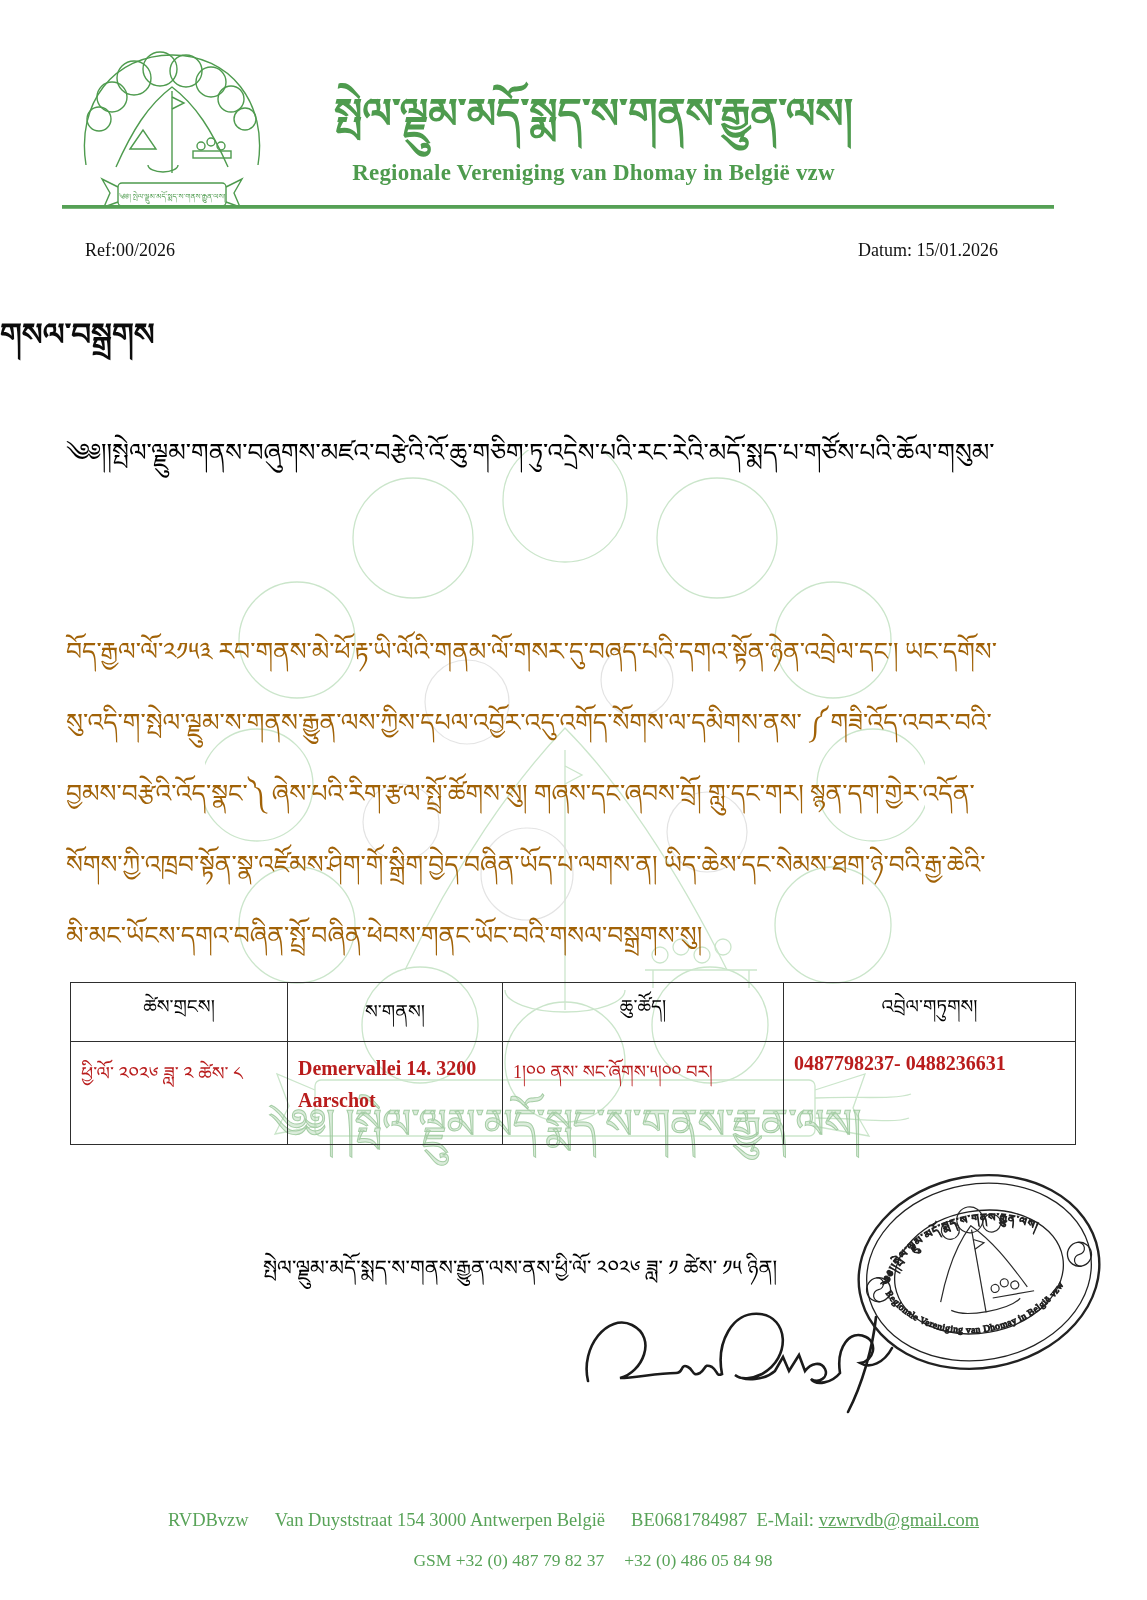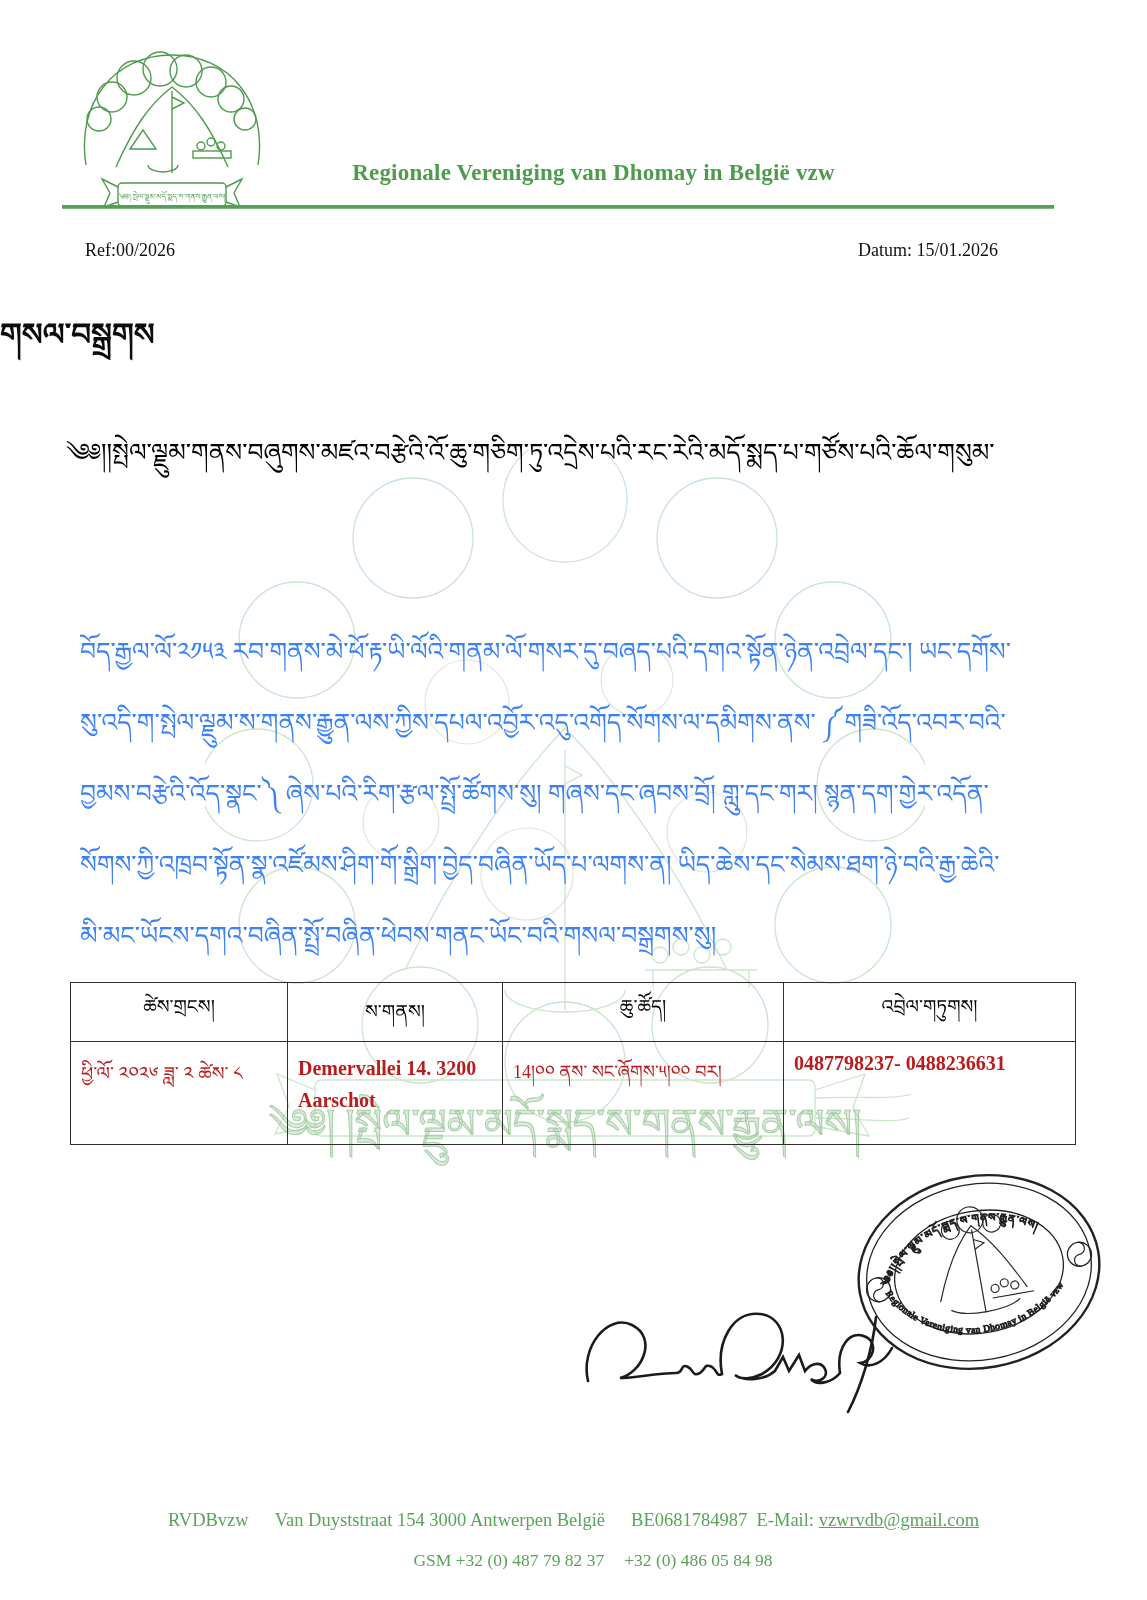--- a/index.html
+++ b/index.html
@@ -10,21 +10,21 @@
   .abs{position:absolute;}
   .tib{font-family:"Liberation Serif","DejaVu Serif",serif;}
   .org-title{left:110px;right:70px;top:66px;text-align:center;font-size:42px;font-weight:700;color:#4e9b4e;}
   .org-subtitle{left:110px;right:70px;top:160px;text-align:center;font-size:23px;font-weight:700;color:#4e9b4e;letter-spacing:.2px;}
   .rule{left:62px;top:205px;width:992px;height:3px;background:#55a055;border-bottom:1px solid #7ab77a;}
   .ref{left:85px;top:240px;font-size:18px;color:#111;}
   .datum{left:858px;top:240px;font-size:18px;color:#111;}
   .doc-heading{left:0;right:40px;top:300px;text-align:left;font-size:31px;font-weight:700;color:#0c0c0c;}
   .salutation{left:66px;top:424px;width:1030px;font-size:25px;color:#000;white-space:nowrap;}
   .addressee{right:160px;top:534px;font-size:25px;color:#000;}
-  .bodytxt{left:80px;top:620px;width:1030px;font-size:25px;color:#3b82f6;}
+  .bodytxt{left:66px;top:620px;width:1030px;font-size:25px;color:#a16207;}
   .bodytxt .bl{height:71px;line-height:64px;white-space:nowrap;}
   table.sched{position:absolute;left:70px;top:982px;width:1006px;border-collapse:collapse;background:transparent;}
   table.sched th,table.sched td{border:1.5px solid #2e2e2e;background:transparent;}
   table.sched th{height:56px;font-size:19px;font-weight:400;text-align:center;color:#000;}
   table.sched td{height:92px;vertical-align:top;padding:10px 8px 0 10px;color:#b91c1c;}
   .c-date{width:198px;font-size:19px;}
   .c-place{width:196px;font-size:20px;font-weight:700;line-height:1.6;}
   .c-time{width:262px;font-size:18px;}
   .c-contact{font-size:20px;font-weight:700;}
   .closing{left:66px;top:1244px;width:908px;text-align:center;font-size:21px;color:#000;}
@@ -105,20 +105,21 @@
         <circle cx="139" cy="97" r="4"></circle>
         <circle cx="149" cy="101" r="4"></circle>
       <path d="M76,120 a15,7 0 0 0 30,0"></path>
       <rect x="46" y="138" width="108" height="23" rx="4"></rect>
       <path d="M46,142 L30,134 L38,148 L32,162 L46,157"></path>
       <path d="M154,142 L170,134 L162,148 L168,162 L154,157"></path>
     </g>
     <text x="100" y="154" text-anchor="middle" font-size="7.5" fill="#4e9b4e">༄༅། སྤེལ་ལྗུམ་མདོ་སྨད་ས་གནས་རྒྱུན་ལས།</text>
   </svg>
 
+  <div class="abs org-title tib">སྤེལ་ལྗུམ་མདོ་སྨད་ས་གནས་རྒྱུན་ལས།</div>
   <div class="abs org-subtitle">Regionale Vereniging van Dhomay in België vzw</div>
   <div class="abs rule"></div>
 
   <div class="abs ref">Ref:00/2026</div>
   <div class="abs datum">Datum: 15/01.2026</div>
 
   <div class="abs doc-heading tib">གསལ་བསྒྲགས</div>
 
   <div class="abs salutation tib">༄༅།།སྤེལ་ལྗུམ་གནས་བཞུགས་མཛའ་བརྩེའི་འོ་ཆུ་གཅིག་ཏུ་འདྲེས་པའི་རང་རེའི་མདོ་སྨད་པ་གཙོས་པའི་ཆོལ་གསུམ་</div>
 
@@ -134,26 +135,27 @@
     <tbody>
     <tr>
       <th class="c-date tib">ཚེས་གྲངས།</th>
       <th class="c-place tib">ས་གནས།</th>
       <th class="c-time tib">ཆུ་ཚོད།</th>
       <th class="c-contact tib">འབྲེལ་གཏུགས།</th>
     </tr>
     <tr>
       <td class="c-date tib">ཕྱི་ལོ་ ༢༠༢༦ ཟླ་ ༢ ཚེས་ ༨</td>
       <td class="c-place">Demervallei 14. 3200 Aarschot</td>
-      <td class="c-time tib">14།༠༠ ནས་ སང་ཞོགས་༥།༠༠ བར།</td>
+      <td class="c-time tib">1།༠༠ ནས་ སང་ཞོགས་༥།༠༠ བར།</td>
       <td class="c-contact">0487798237- 0488236631</td>
     </tr>
     </tbody>
   </table>
 
+  <div class="abs closing tib">སྤེལ་ལྗུམ་མདོ་སྨད་ས་གནས་རྒྱུན་ལས་ནས་ཕྱི་ལོ་ ༢༠༢༦ ཟླ་ ༡ ཚེས་ ༡༥ ཉིན།</div>
 
   <svg class="abs" style="left:578px;top:1285px;width:322px;height:132px;" viewBox="0 0 322 132">
     <g fill="none" stroke="#1b1b1b" stroke-width="2.6" stroke-linecap="round">
       <path d="M10,96 C2,62 30,28 54,40 C80,53 64,88 42,93 C58,93 78,88 98,88 C106,88 102,78 110,82 C116,85 114,92 122,88 C128,84 126,78 134,82 C140,86 138,92 144,89 C138,58 154,26 182,29 C210,32 214,72 184,89 C174,94 163,95 157,90 C167,97 187,95 197,86 L205,72 L211,86 L221,70 L227,86 C233,78 243,76 247,84 C251,92 241,99 233,94 C238,101 254,98 262,88 C258,62 272,44 288,52 C300,58 296,76 282,78 C292,84 306,78 314,63"></path>
       <path d="M298,32 C295,62 284,100 270,127"></path>
     </g>
   </svg>
 
   <svg class="abs" style="left:850px;top:1163px;width:258px;height:218px;" viewBox="0 0 258 218">
     <g transform="rotate(-10 129 109)" fill="none" stroke="#222">

